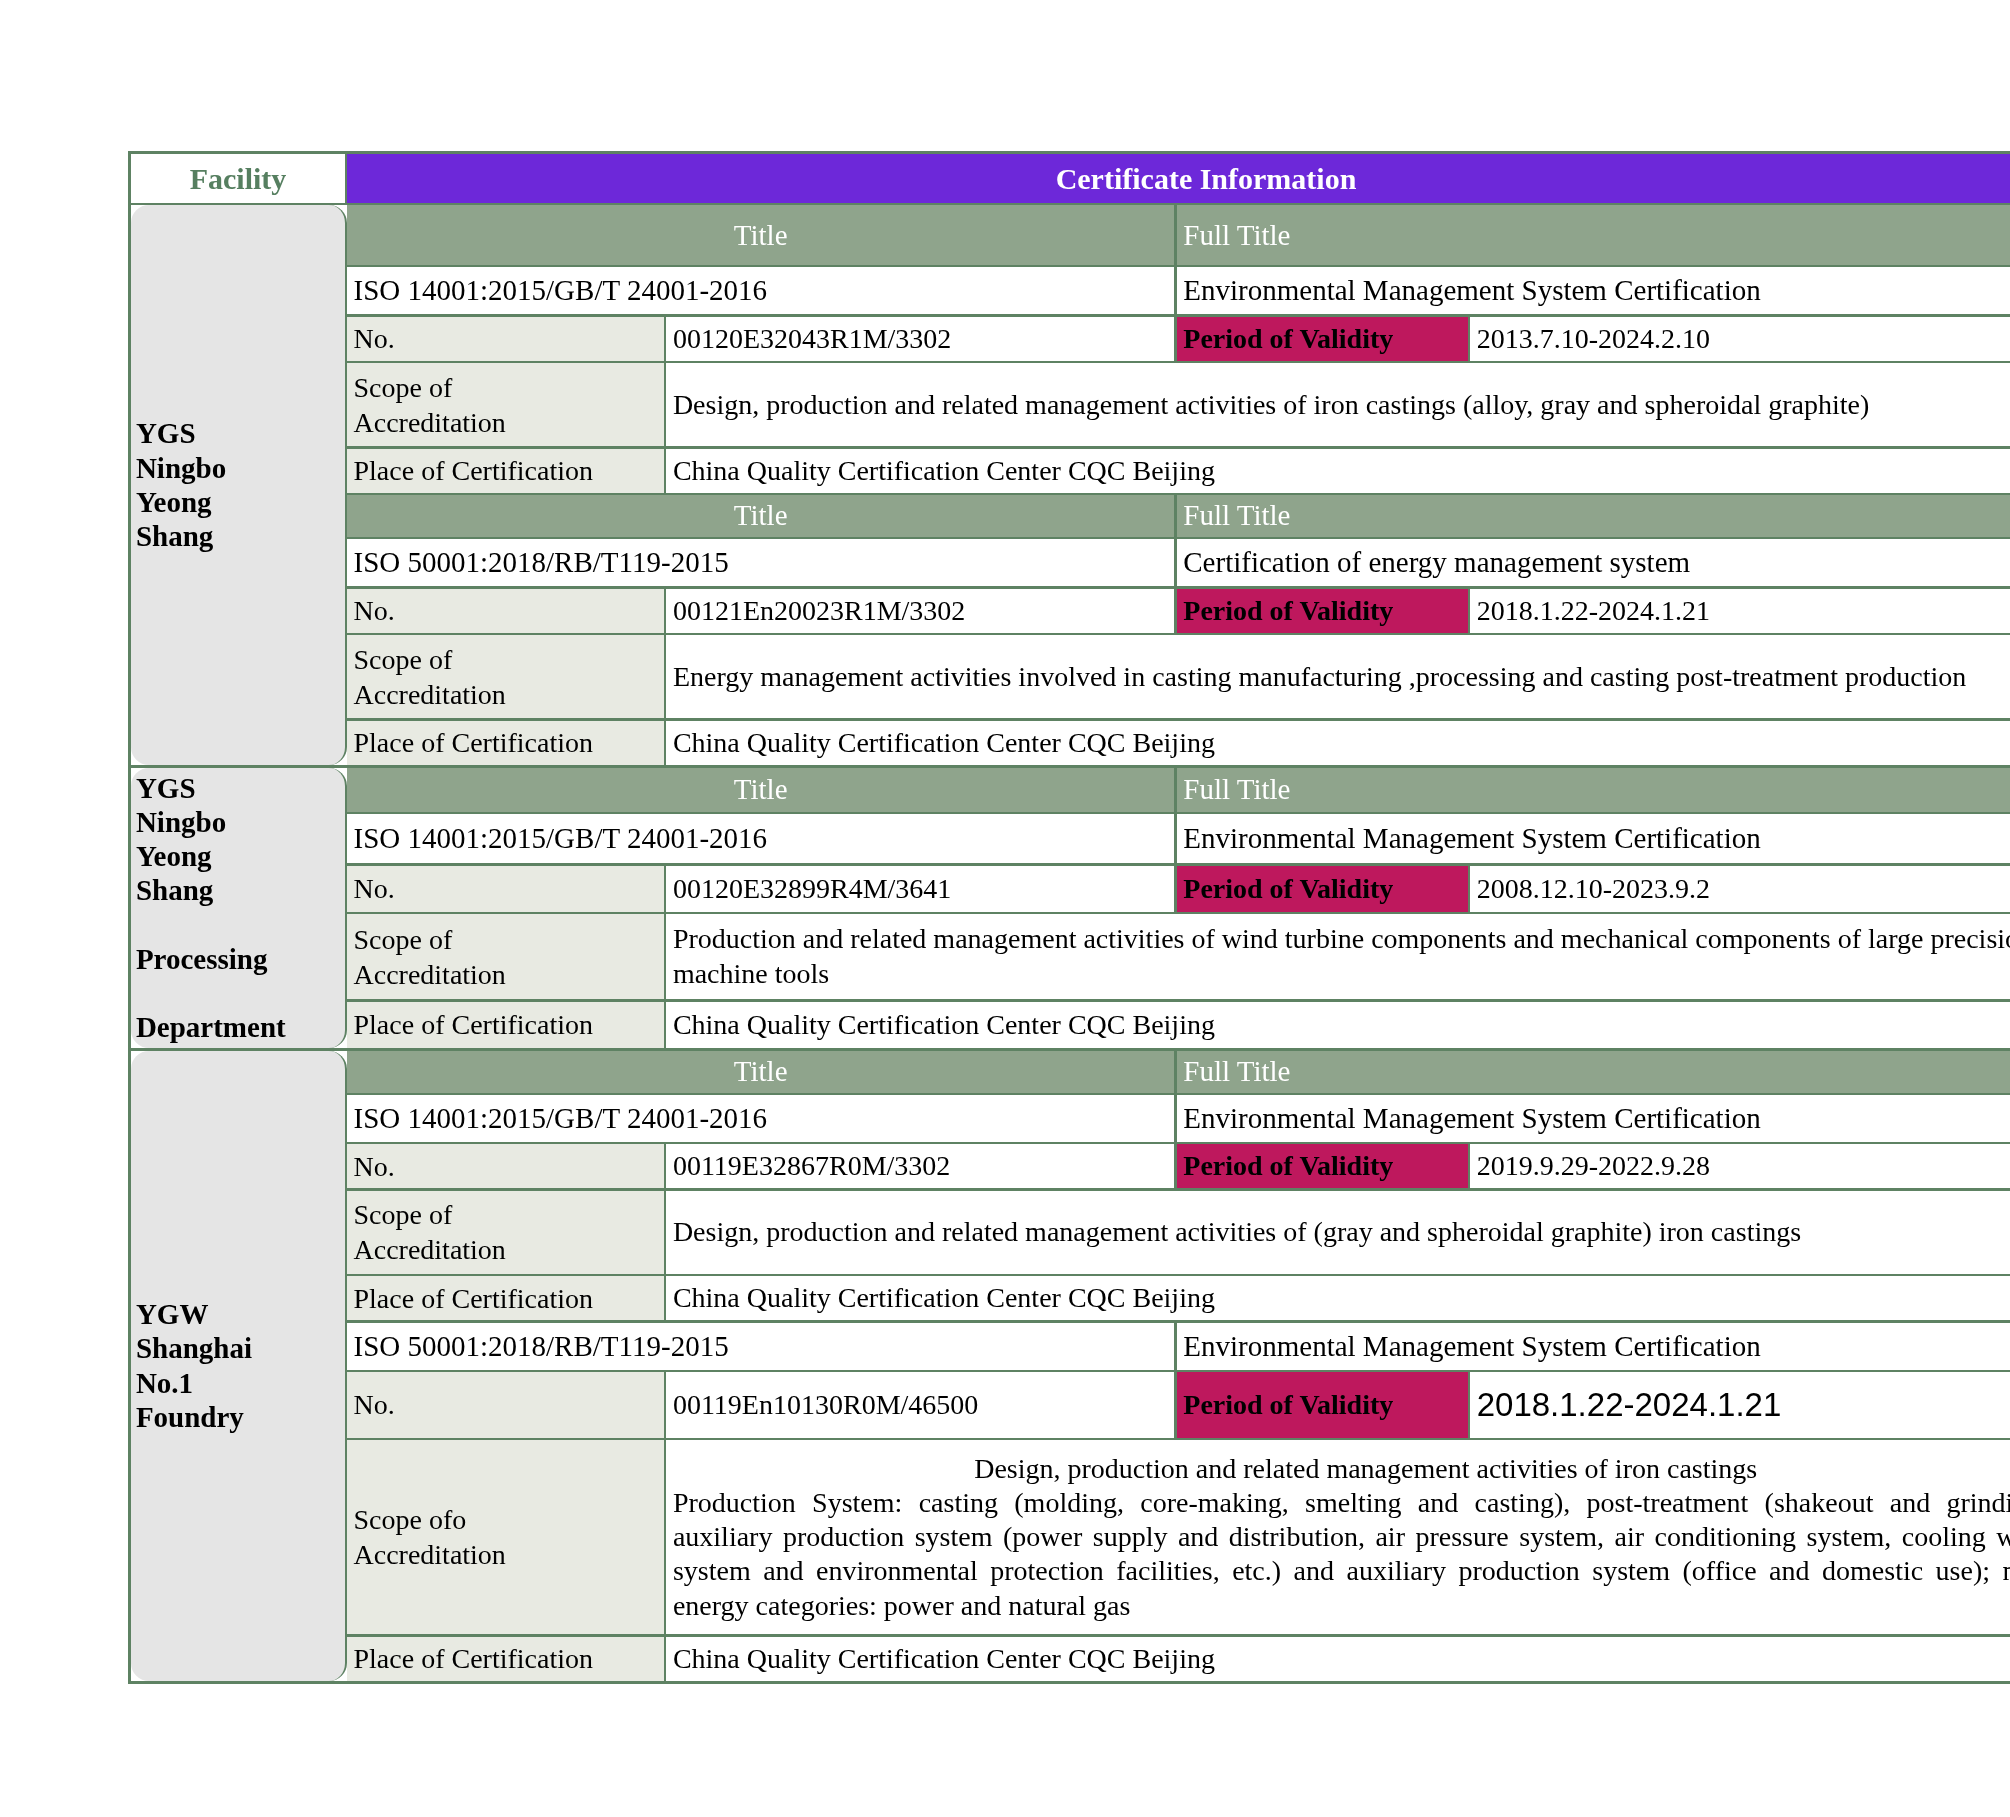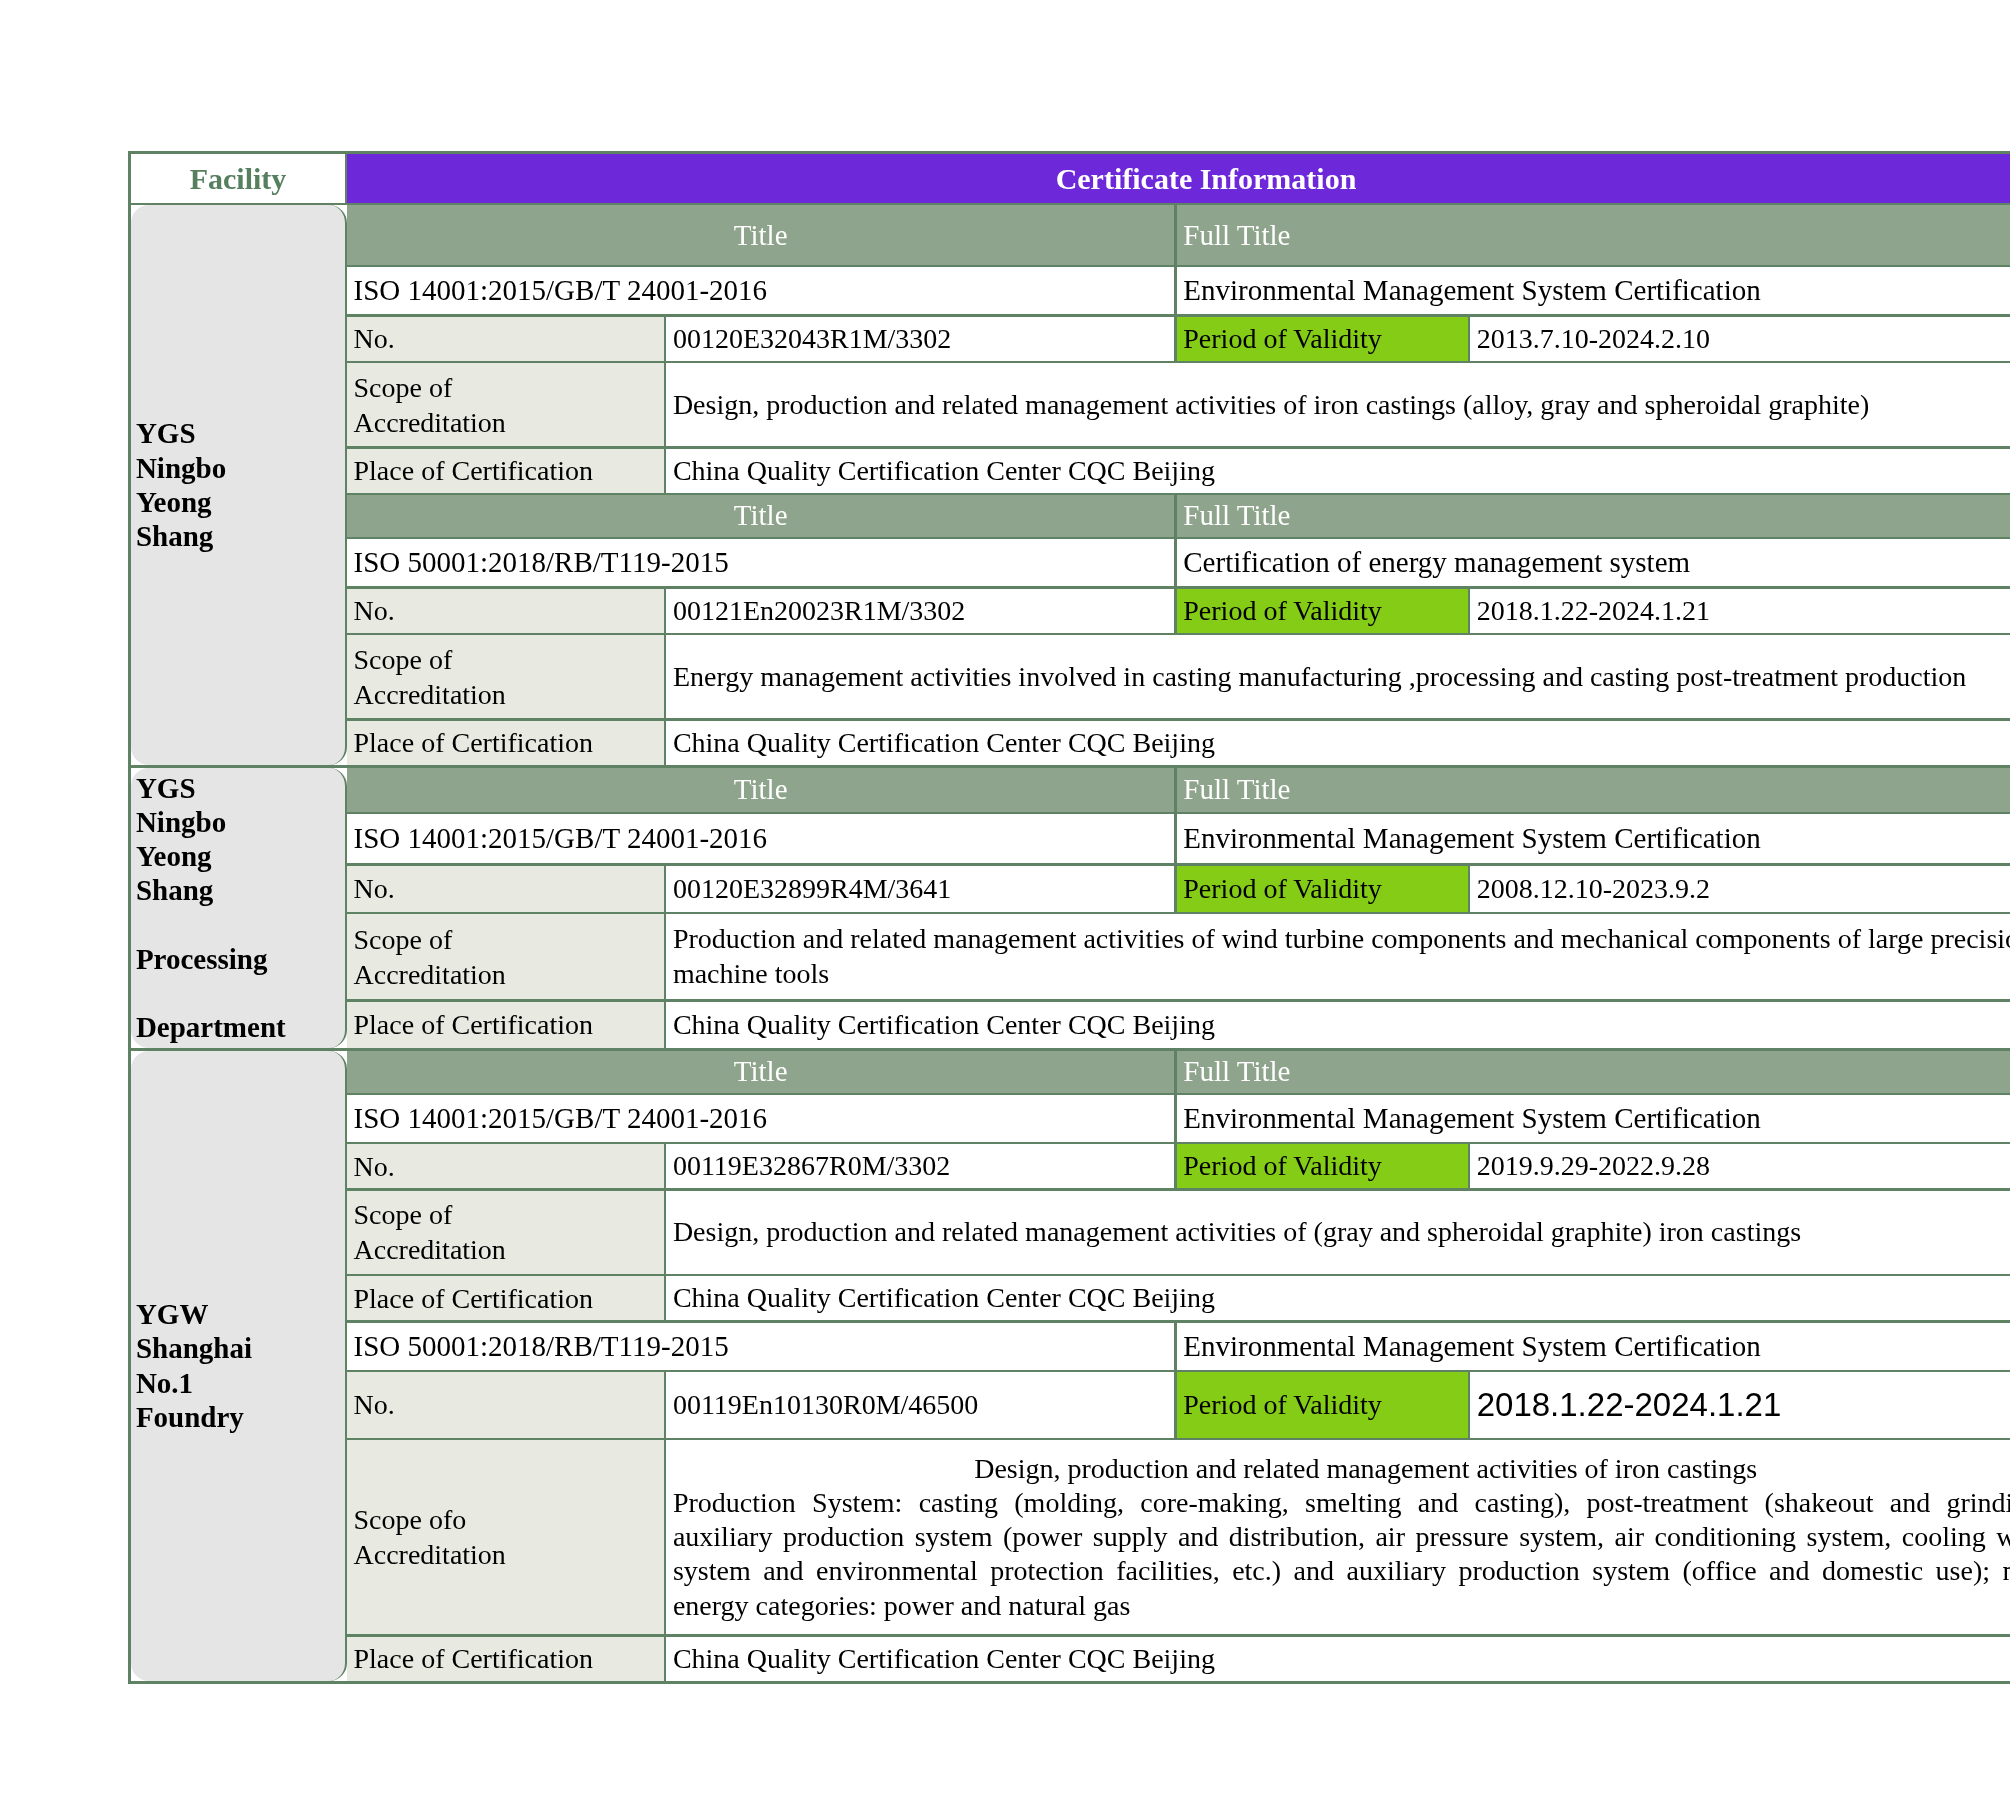--- a/index.html
+++ b/index.html
@@ -60,21 +60,21 @@
   .band-t { grid-column: 1 / 3; justify-content: center; text-align: right; }
   .band-f { grid-column: 3 / 5; justify-content: flex-start; }
   .band-lg { min-height: 60px; }
   .band-sm { min-height: 42px; }
 
   .iso   { grid-column: 1 / 3; font-size: 29px; min-height: 47px; }
   .ftit  { grid-column: 3 / 5; font-size: 29px; }
 
   .lbl   { grid-column: 1 / 2; background: #E8EAE2; white-space: pre-line; line-height: 1.25; }
   .val   { grid-column: 2 / 3; }
-  .pov   { grid-column: 3 / 4; background: #84cc16; }
+  .pov   { grid-column: 3 / 4; background: #be185d; font-weight: bold; }
   .date  { grid-column: 4 / 5; }
   .wide  { grid-column: 2 / 5; }
 
   .row-no   { min-height: 44px; }
   .row-no-lg{ min-height: 66px; }
   .row-scope{ min-height: 83px; }
   .row-scope-xl { min-height: 194px; }
   .row-place{ min-height: 44px; }
 
   .scope-text { display: block; line-height: 1.22; padding-top: 4.9px; padding-bottom: 4.9px; align-self: center; }

